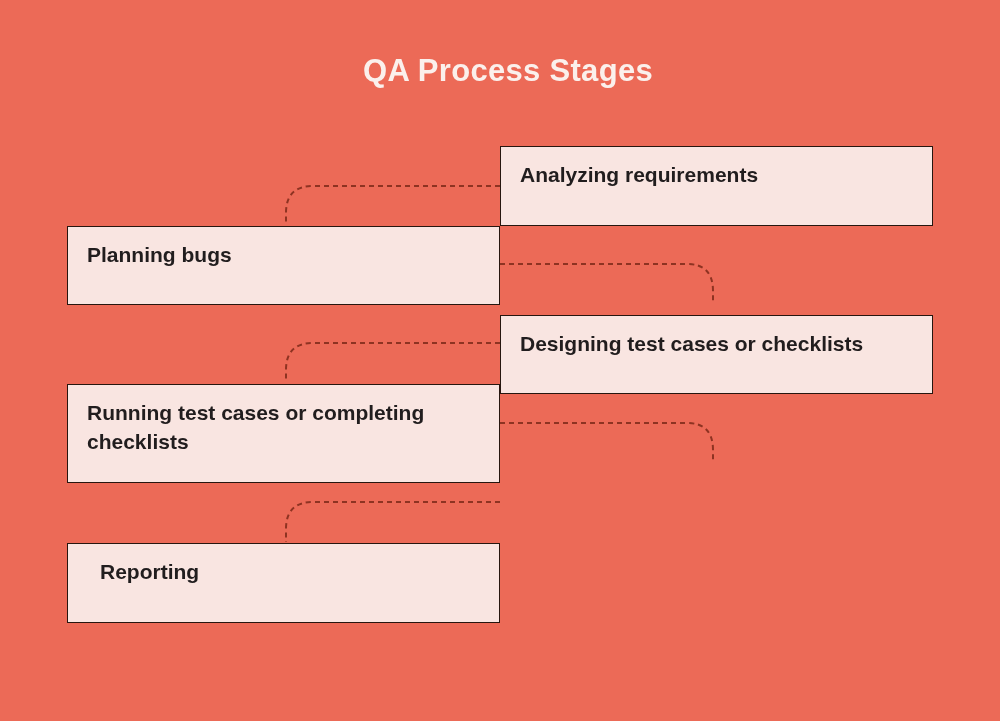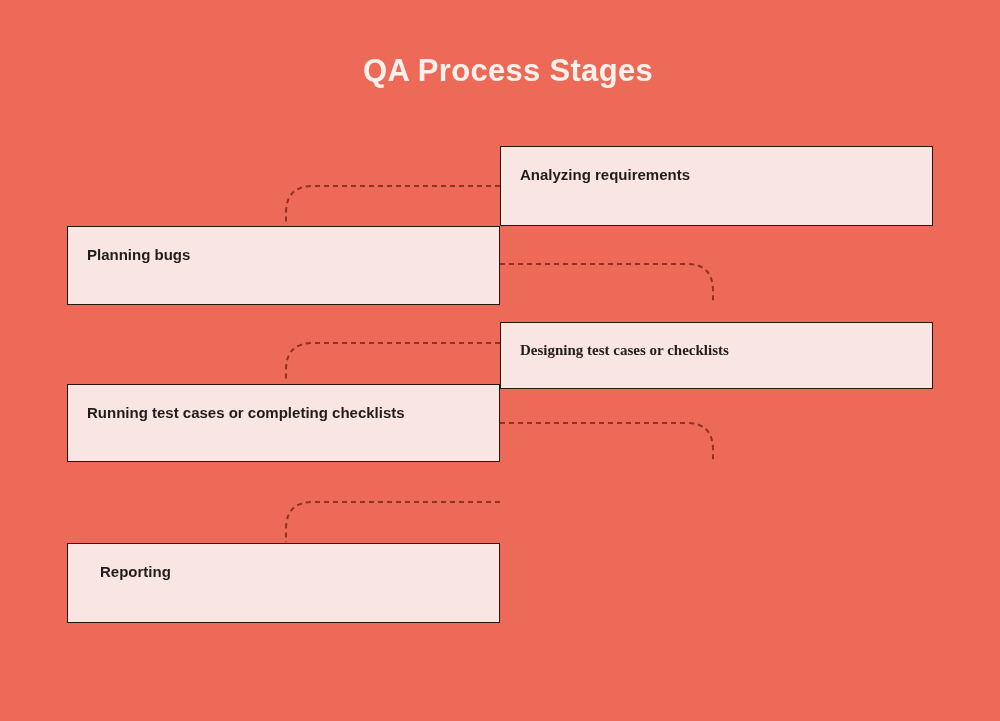--- a/index.html
+++ b/index.html
@@ -37,32 +37,32 @@
   }
   .stage-box {
     position: absolute;
     width: 433px;
     background: #F9E5E1;
     border: 1.5px solid #27160F;
     padding: 13px 19px;
   }
   .stage-box .label {
     display: block;
-    font-size: 15px;
+    font-size: 21px;
     font-weight: 700;
     line-height: 29px;
     color: #211D1E;
     max-width: 393px;
   }
   .col-left  { left: 67px; }
   .col-right { left: 500px; }
   .box-1 { top: 146px; height: 80px; }
   .box-2 { top: 226px; height: 79px; }
-  .box-3 { top: 322px; height: 67px; font-family: Liberation Serif, serif; }
-  .box-4 { top: 384px; height: 78px; }
+  .box-3 { top: 315px; height: 79px; }
+  .box-4 { top: 384px; height: 99px; }
   .box-5 { top: 463px; height: 80px; }
   .box-6 { top: 543px; height: 80px; padding-left: 32px; }
 </style>
 </head>
 <body>
 
 <div class="canvas">
 
   <h1 class="title">QA Process Stages</h1>
 

